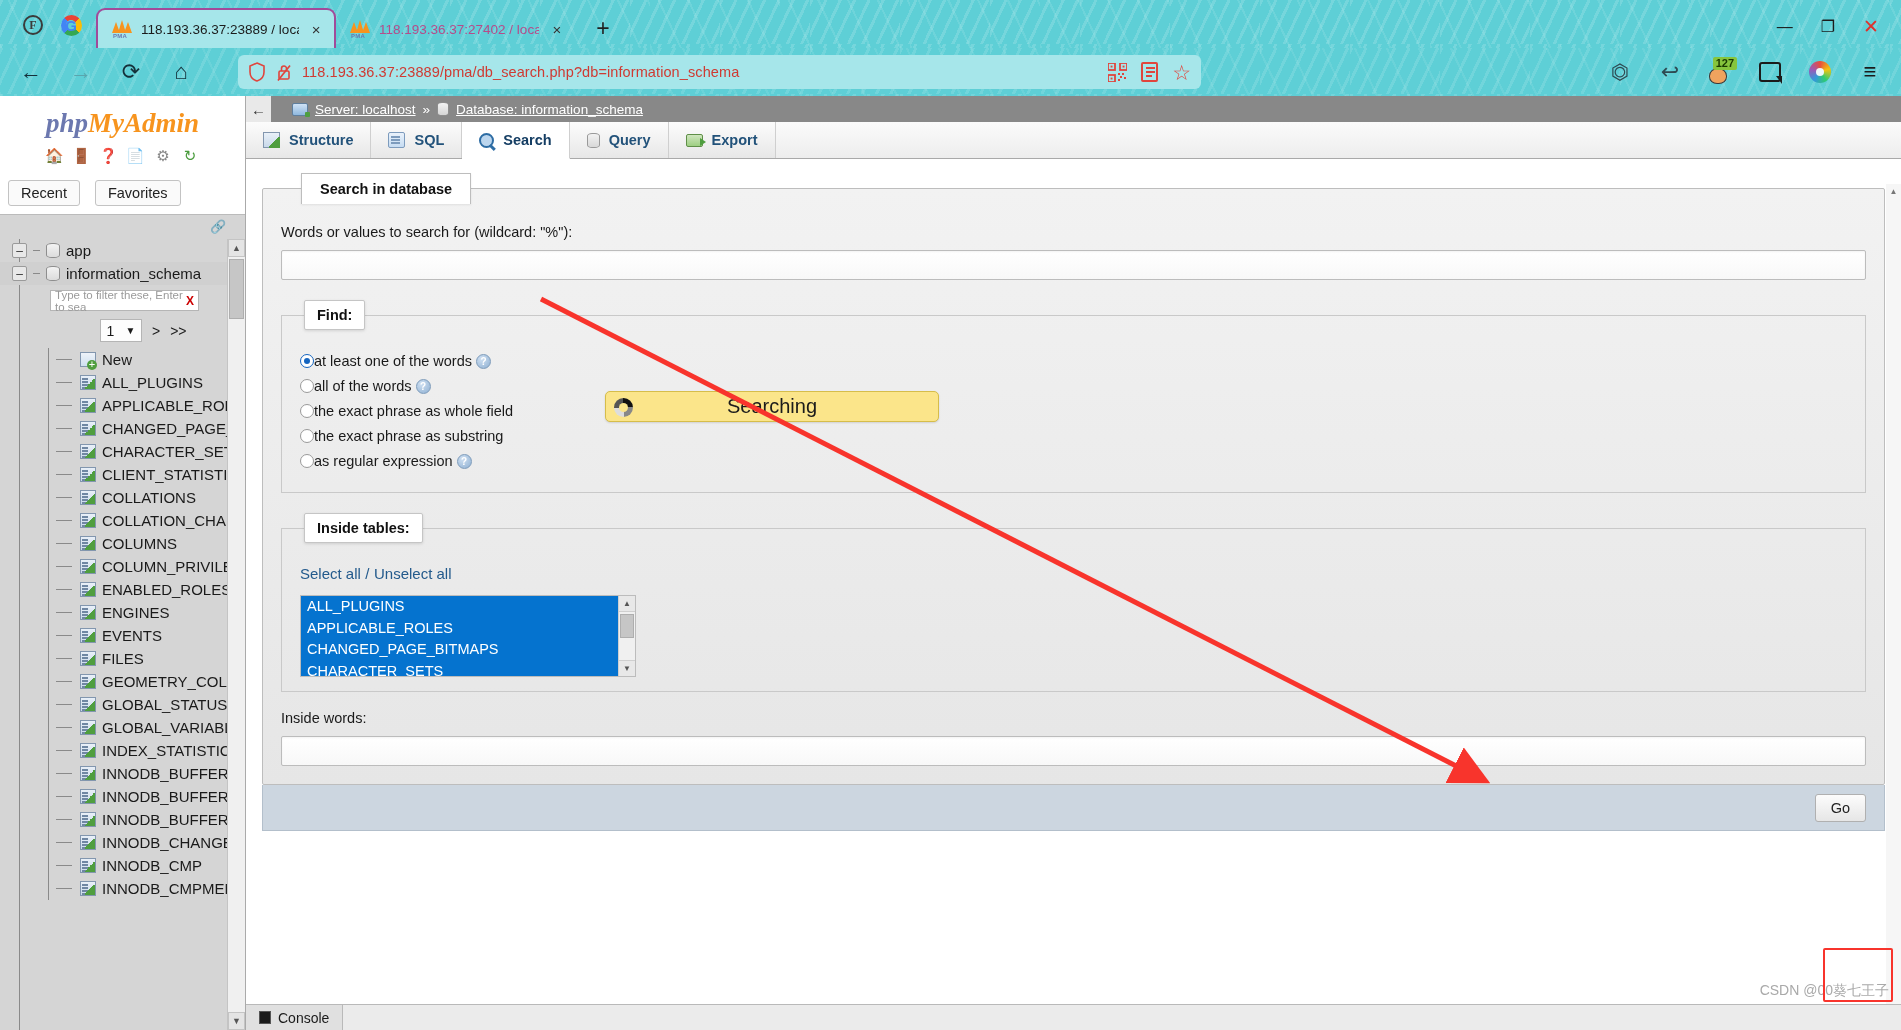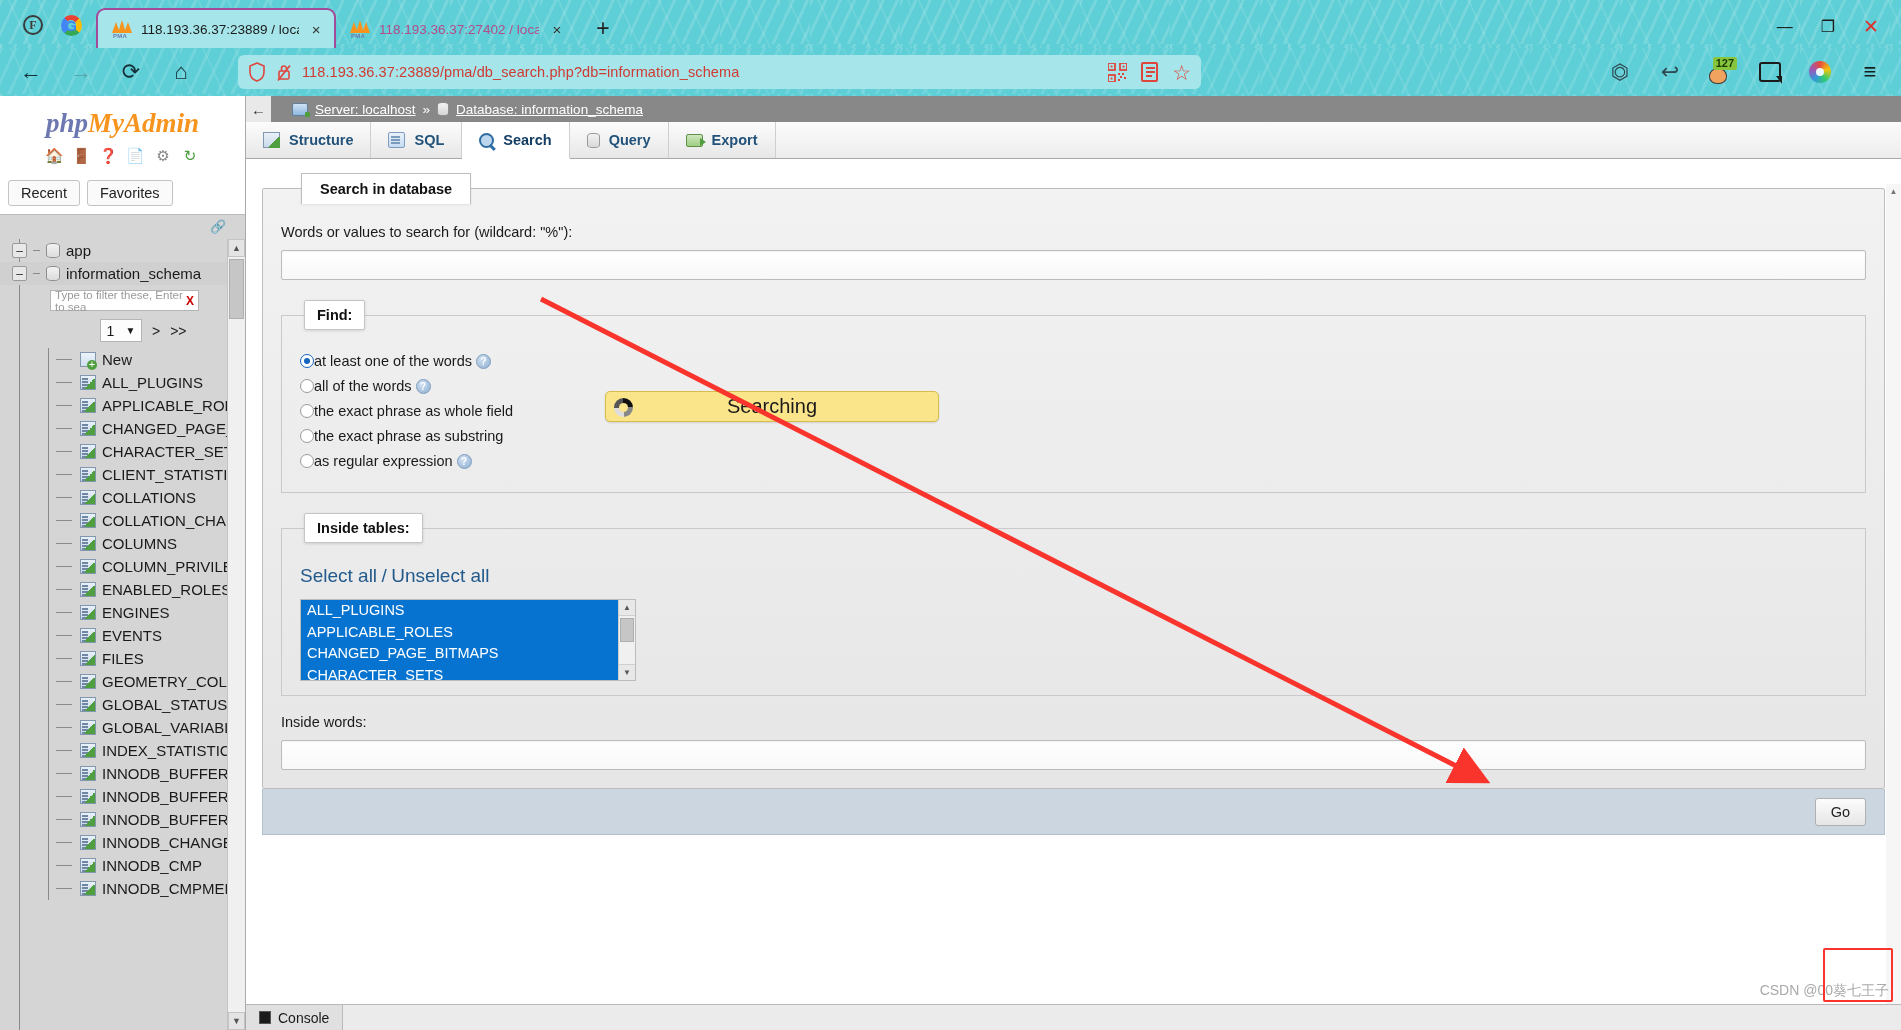--- a/index.html
+++ b/index.html
@@ -201,21 +201,21 @@
   }
   .li { width: 18px; height: 18px; display:flex; align-items:center; justify-content:center; font-size:15px; }
   .li.home { color:#4a9c3d; }
   .li.exit { color:#3b8f39; }
   .li.help { color:#2f7bc4; }
   .li.doc  { color:#9e9e9e; }
   .li.gear { color:#888; }
   .li.refresh { color:#4a9c3d; }
 
   .fav-row {
-    display:flex; gap: 0; padding: 6px 8px 8px 8px; background: #fff;
+    display:flex; gap: 8px; padding: 6px 8px 8px 8px; background: #fff;
     border-bottom: 1px solid #bbb;
   }
   .fav-btn {
     padding: 4px 12px; font-size: 14.5px; color: #222;
     border: 1px solid #c3c3c3; background: #fafafa; border-radius: 3px;
     margin-right: 7px;
   }
   .link-icon-row { background:#d5d5d5; height: 24px; position: relative; }
   .link-icon-row .chain {
     position:absolute; right: 18px; top: 4px; font-size: 13px; color:#777;
@@ -412,21 +412,21 @@
   }
   .radio-label { font-size: 14.5px; color: #1a1a1a; }
   .help-dot {
     width: 15px; height: 15px; border-radius: 50%;
     background: radial-gradient(circle at 35% 30%, #cfe0f2, #8fb0d2);
     border: 1px solid #7e9cbb;
     color: #fff; font-size: 10px; font-weight: bold; text-align:center; line-height: 13px;
     flex: none; margin-left: 4px;
   }
 
-  .link-blue { color:#235a8c; font-size: 19px; text-decoration: none; }
+  .link-blue { color:#235a8c; font-size: 15px; text-decoration: none; }
   .sel-row { margin: 8px 0 12px 0; }
 
   .multiselect {
     width: 336px; height: 82px;
     border: 1px solid #bcbcbc; background: #fff;
     position: relative; overflow: hidden; display: flex;
   }
   .ms-list { flex:1; }
   .ms-option {
     padding: 1px 6px; font-size: 14.5px; color: #fff; background: #0573cf;

